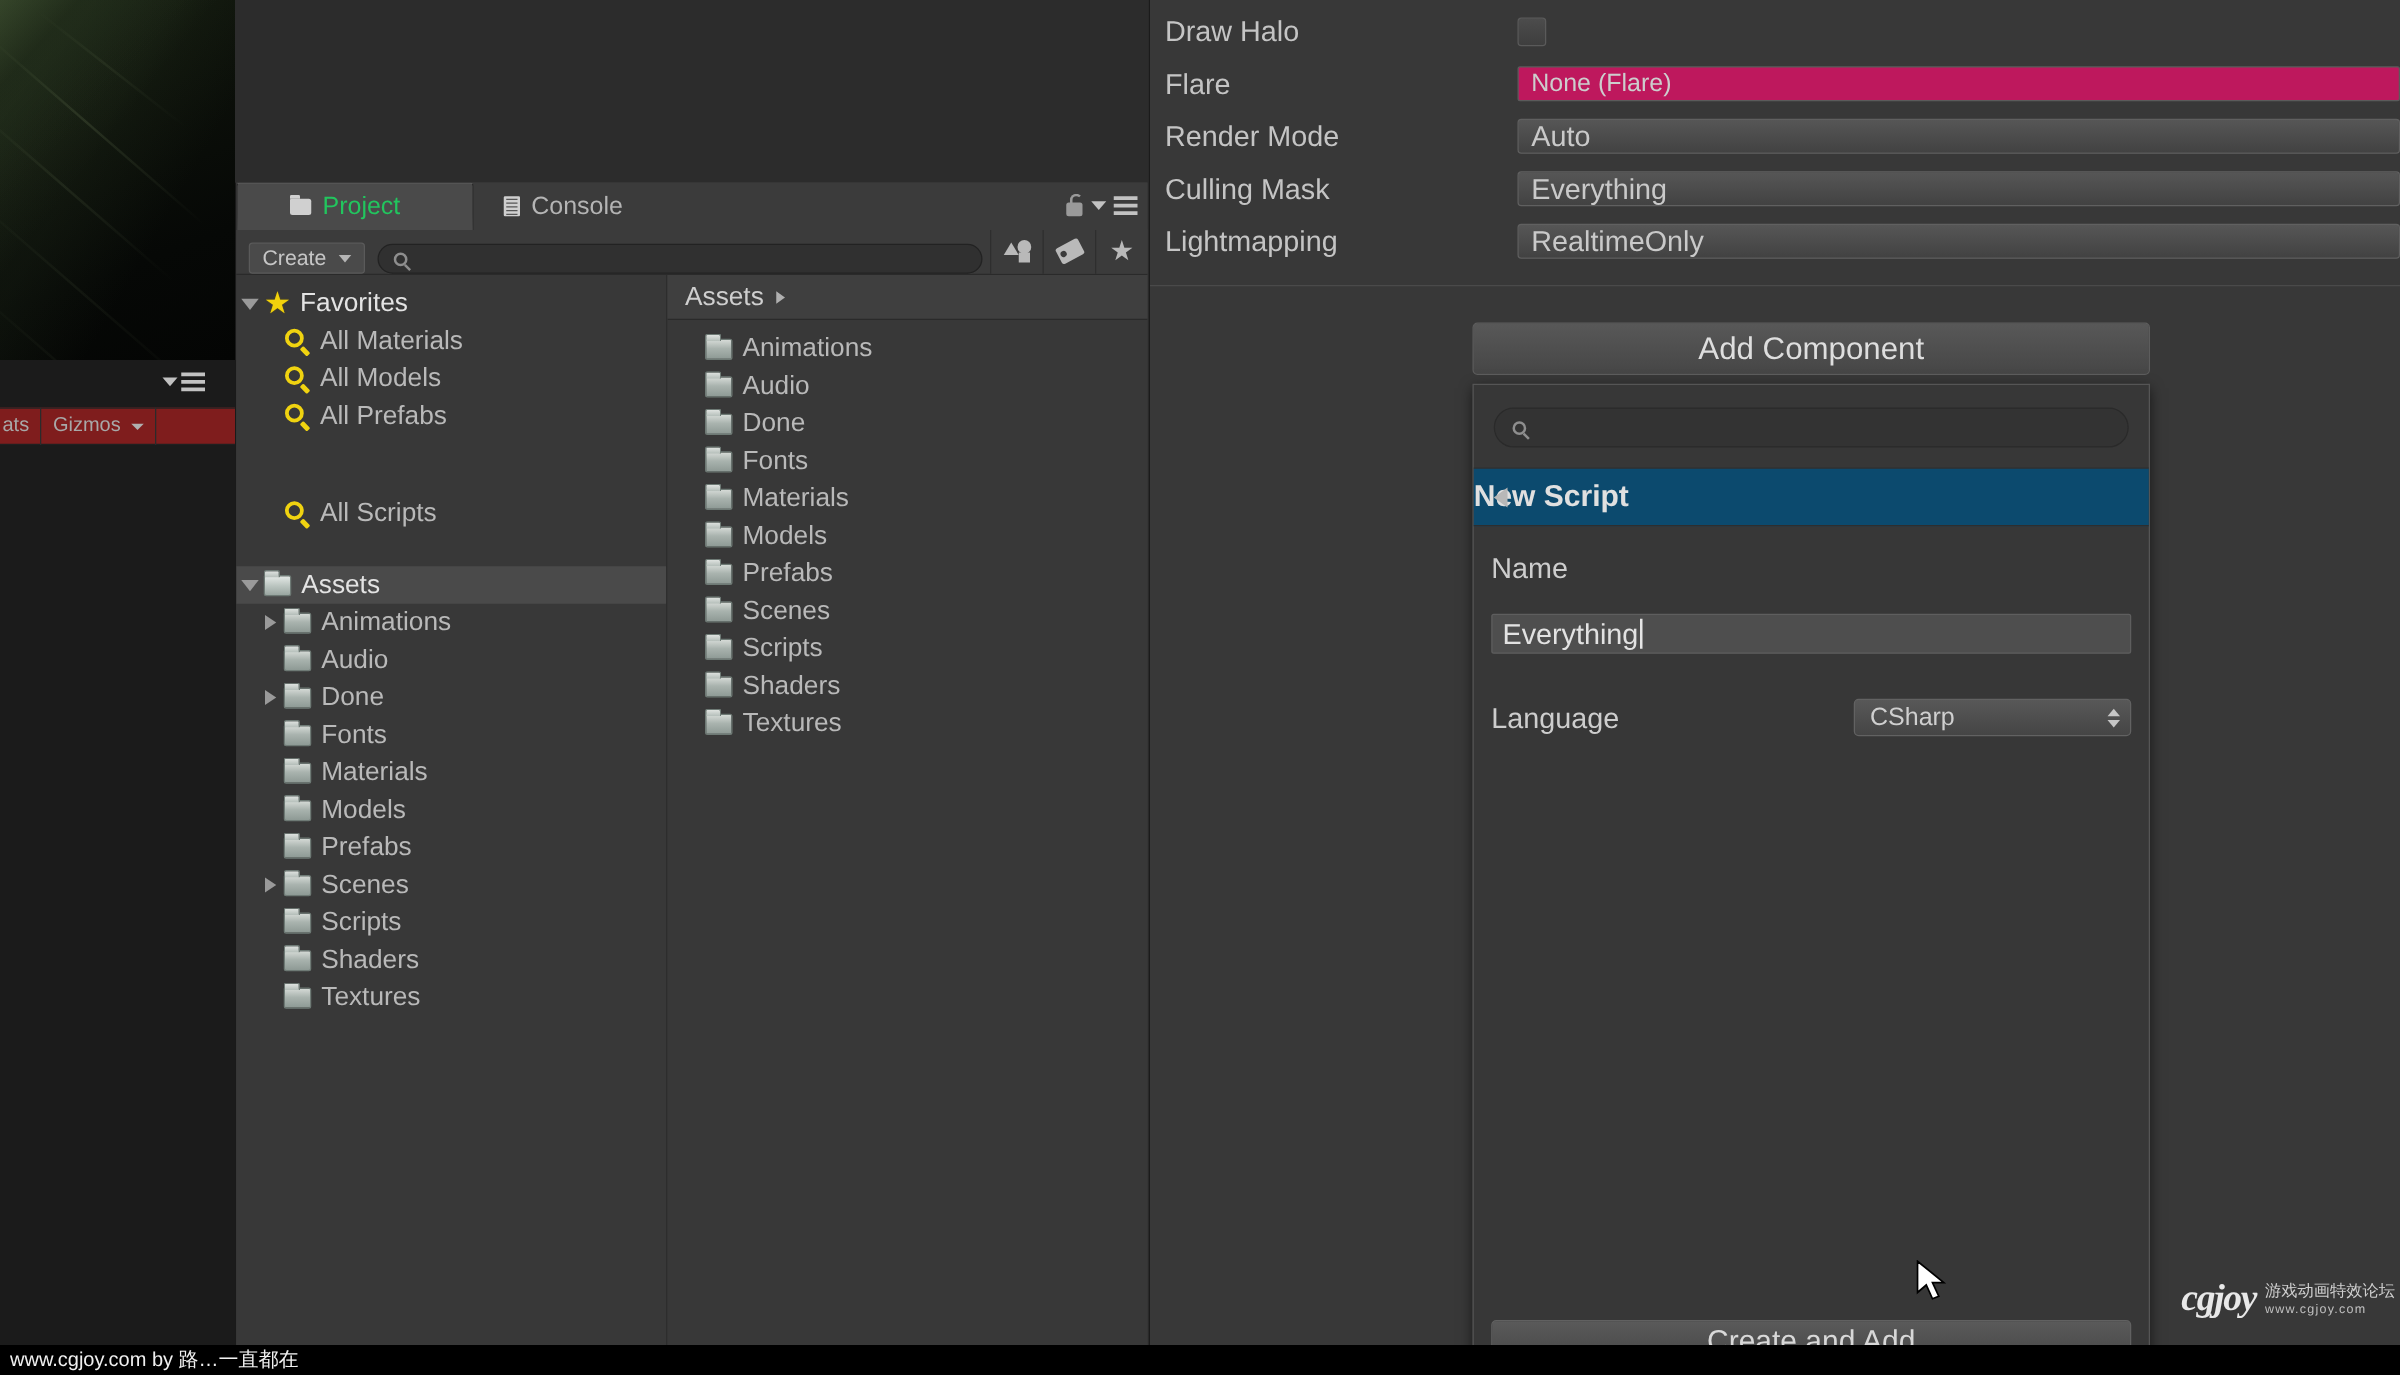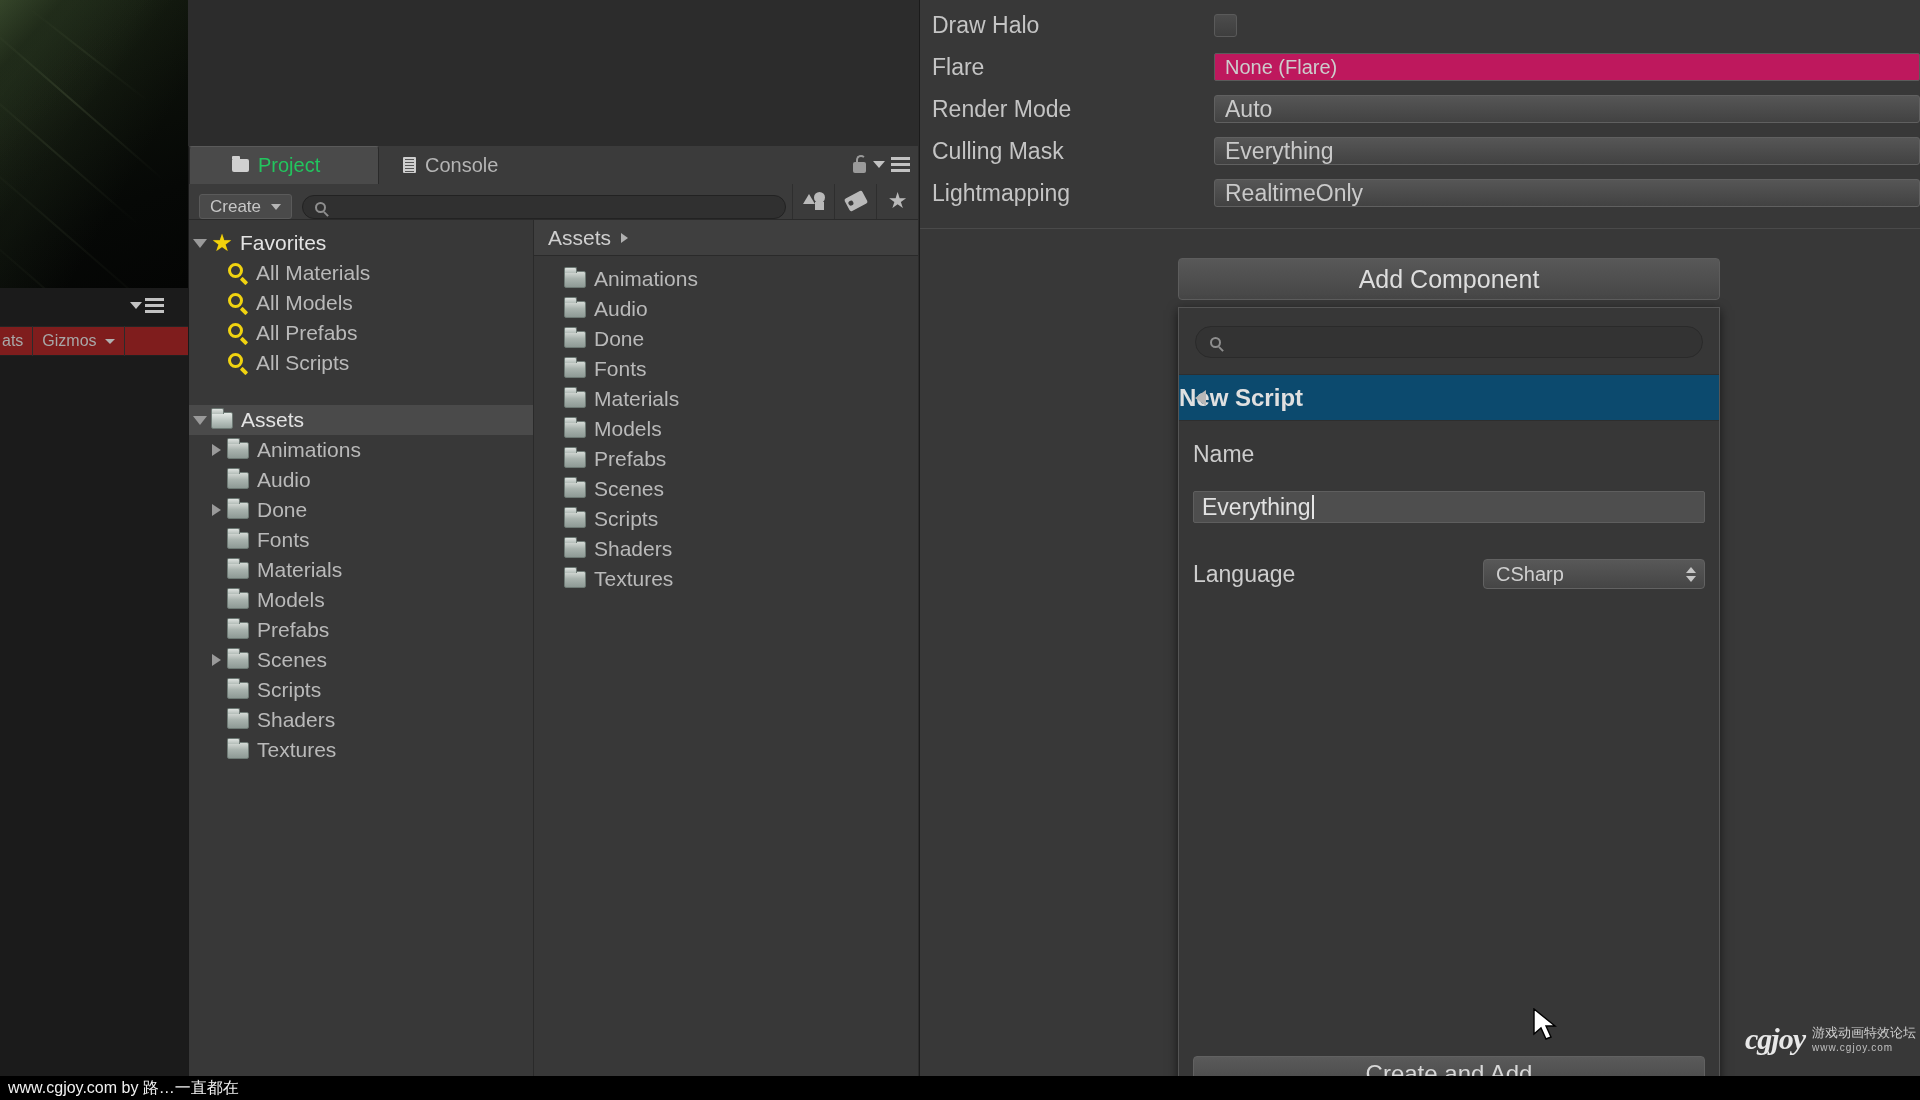--- a/index.html
+++ b/index.html
@@ -349,21 +349,21 @@
             </span>
           <span>All Models</span>
         </div>
         <div class="trow" style="padding-left:38px;">
           <span class="mag-fav">
               <i class="ring"></i>
               <i class="hdl"></i>
             </span>
           <span>All Prefabs</span>
         </div>
-        <div class="trow" style="padding-left:38px;">
+        <div class="trow" style="padding-left:38px;margin-top:48px;">
           <span class="mag-fav">
               <i class="ring"></i>
               <i class="hdl"></i>
             </span>
           <span>All Scripts</span>
         </div>
 
         <div style="height:27px;"></div>
 
         <div class="trow head selected">

